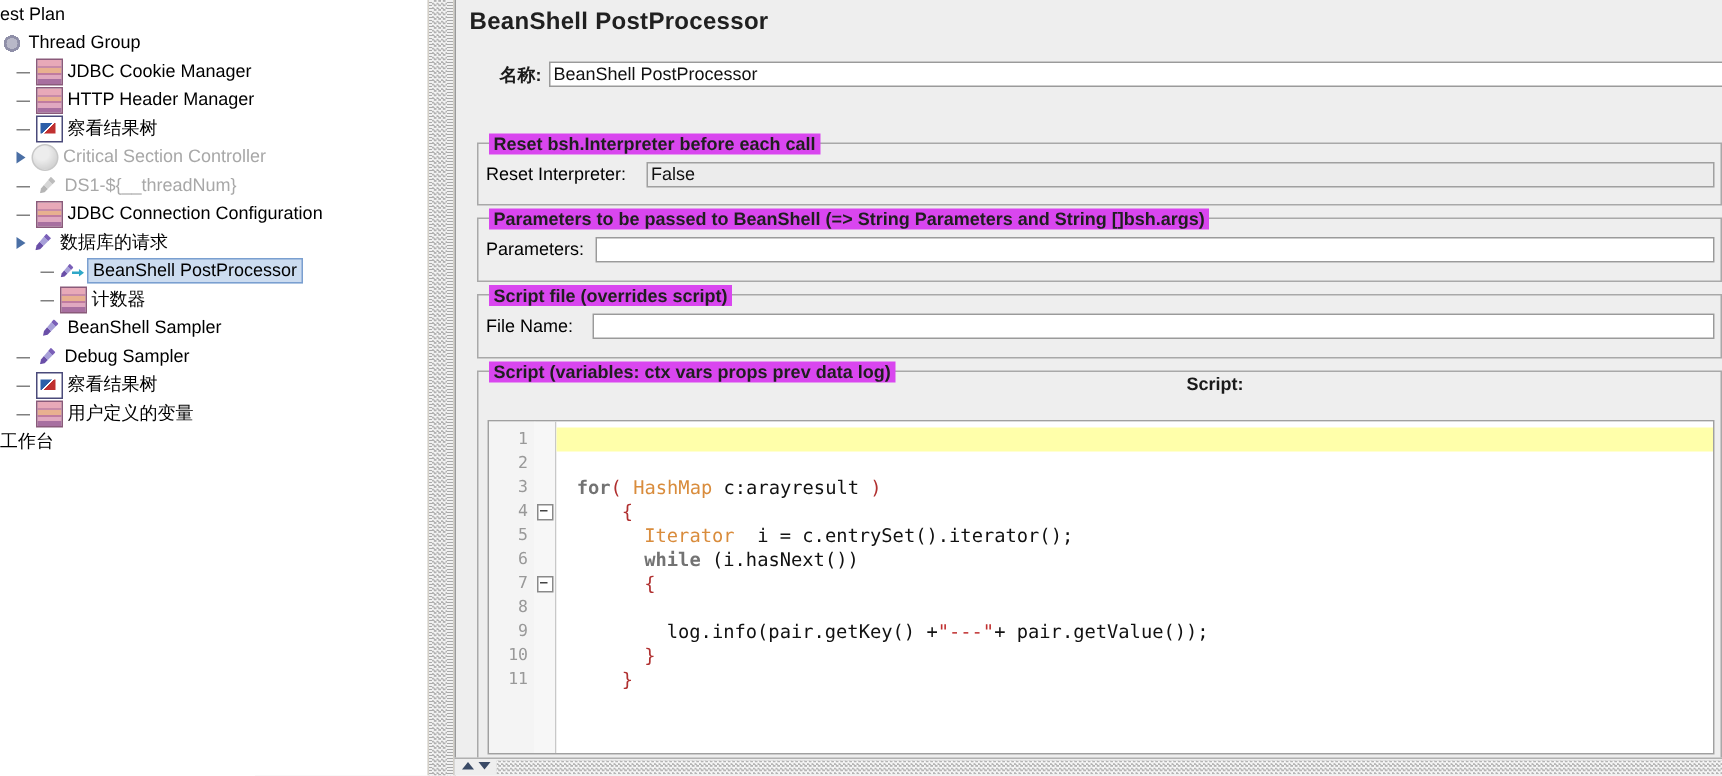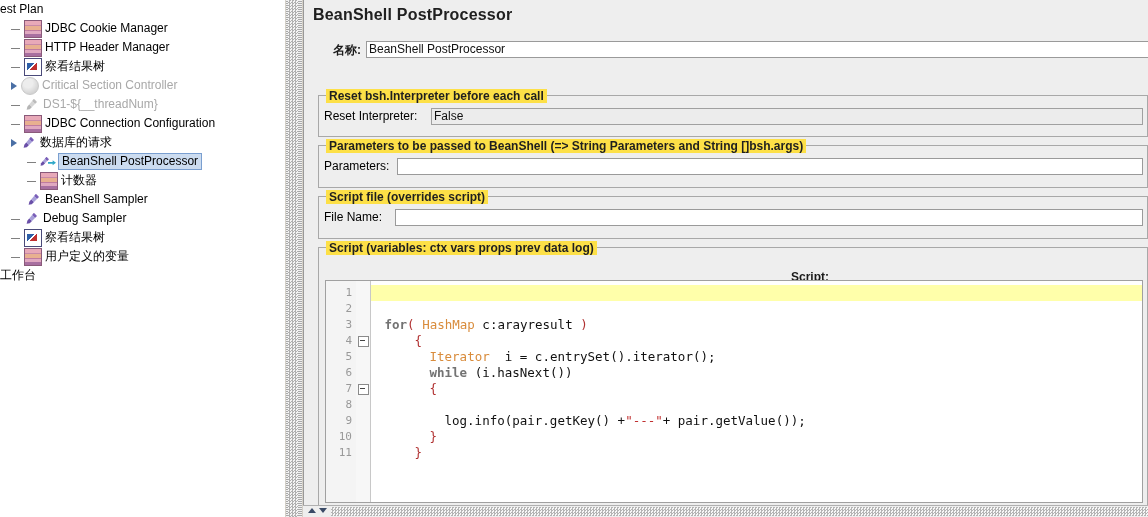--- a/index.html
+++ b/index.html
@@ -144,21 +144,21 @@
     font-family:"Liberation Sans",sans-serif;
   }
   .tinput.ro{background:#ececec;border:1px solid #a0a0a0;}
 
   
   .grp{
     position:absolute;border:1px solid #a8a8a8;border-radius:0;
     background:transparent;
   }
   .grp > .cap{
-    position:absolute;top:-7px;left:7px;background:#fde047;
+    position:absolute;top:-7px;left:7px;background:#d946ef;
     padding:0 3px;font-size:12px;font-weight:bold;color:#1f1f1f;
     white-space:nowrap;
   }
 
   
   .script-label{
     position:absolute;font-size:12px;font-weight:bold;color:#1a1a1a;
   }
   .editor{
     position:absolute;background:#ffffff;
@@ -218,20 +218,21 @@
   .splitter-h .up{left:5px;border-left:4px solid transparent;border-right:4px solid transparent;border-bottom:5px solid #3a4a66;}
   .splitter-h .dn{left:16px;border-left:4px solid transparent;border-right:4px solid transparent;border-top:5px solid #3a4a66;}
 </style>
 </head>
 <body>
 
 <div class="app">
 
   <div class="tree-panel" id="treePanel">
       <div class="tree-row" style="top: 0px;"><span class="lbl">est Plan</span></div>
+      <div class="tree-row" style="top: 0px;"><span class="ic ic-gear"></span><span class="lbl">Thread Group</span></div>
       <div class="tree-row" style="top: 0px;"><span style="display:inline-block;width:10px;"></span><span class="connector"><span class="h"></span></span><span class="ic ic-table"></span><span class="lbl">JDBC Cookie Manager</span></div>
       <div class="tree-row" style="top: 0px;"><span style="display:inline-block;width:10px;"></span><span class="connector"><span class="h"></span></span><span class="ic ic-table"></span><span class="lbl">HTTP Header Manager</span></div>
       <div class="tree-row" style="top: 0px;"><span style="display:inline-block;width:10px;"></span><span class="connector"><span class="h"></span></span><span class="ic ic-tree-view"></span><span class="lbl">察看结果树</span></div>
       <div class="tree-row disabled" style="top: 0px;"><span style="display:inline-block;width:10px;"></span><span class="toggle "><span class="arw"></span></span><span class="ic ic-circle dim dim"></span><span class="lbl">Critical Section Controller</span></div>
       <div class="tree-row disabled" style="top: 0px;"><span style="display:inline-block;width:10px;"></span><span class="connector"><span class="h"></span></span><span class="ic ic-pipette dim"></span><span class="lbl">DS1-${__threadNum}</span></div>
       <div class="tree-row" style="top: 0px;"><span style="display:inline-block;width:10px;"></span><span class="connector"><span class="h"></span></span><span class="ic ic-table"></span><span class="lbl">JDBC Connection Configuration</span></div>
       <div class="tree-row" style="top: 0px;"><span style="display:inline-block;width:10px;"></span><span class="toggle "><span class="arw"></span></span><span class="ic ic-pipette"></span><span class="lbl">数据库的请求</span></div>
       <div class="tree-row" style="top: 0px;"><span style="display:inline-block;width:26px;"></span><span class="connector"><span class="h"></span></span><span class="ic ic-pp"></span><span class="sel">BeanShell PostProcessor</span></div>
       <div class="tree-row" style="top: 0px;"><span style="display:inline-block;width:26px;"></span><span class="connector"><span class="h"></span></span><span class="ic ic-table"></span><span class="lbl">计数器</span></div>
       <div class="tree-row" style="top: 0px;"><span style="display:inline-block;width:26px;"></span><span class="ic ic-pipette"></span><span class="lbl">BeanShell Sampler</span></div>
@@ -268,21 +269,21 @@
     </div>
 
     <div class="grp" style="left:14px;top:196px;width:828px;height:41px;">
       <div class="cap">Script file (overrides script)</div>
       <div class="flabel" style="position:absolute;left:5px;top:13px;width:68px;text-align:left;">File Name:</div>
       <input class="tinput" style="left: 76px; top: 12px; width: 748px;" value="">
     </div>
 
     <div class="grp" style="left:14px;top:247px;width:828px;height:258px;">
       <div class="cap">Script (variables: ctx vars props prev data log)</div>
-      <div class="script-label" style="left:472px;top:22px;">Script:</div>
+      <div class="script-label" style="left:472px;top:1px;">Script:</div>
 
       <div class="editor" id="editor" style="left:6px;top:32px;width:816px;height:221px;">
         <div class="gutter">
             <div class="ln" style="top: 4px;">1</div>
             <div class="ln" style="top: 20px;">2</div>
             <div class="ln" style="top: 36px;">3</div>
             <div class="ln" style="top: 52px;">4</div>
             <div class="ln" style="top: 68px;">5</div>
             <div class="ln" style="top: 84px;">6</div>
             <div class="ln" style="top: 100px;">7</div>

